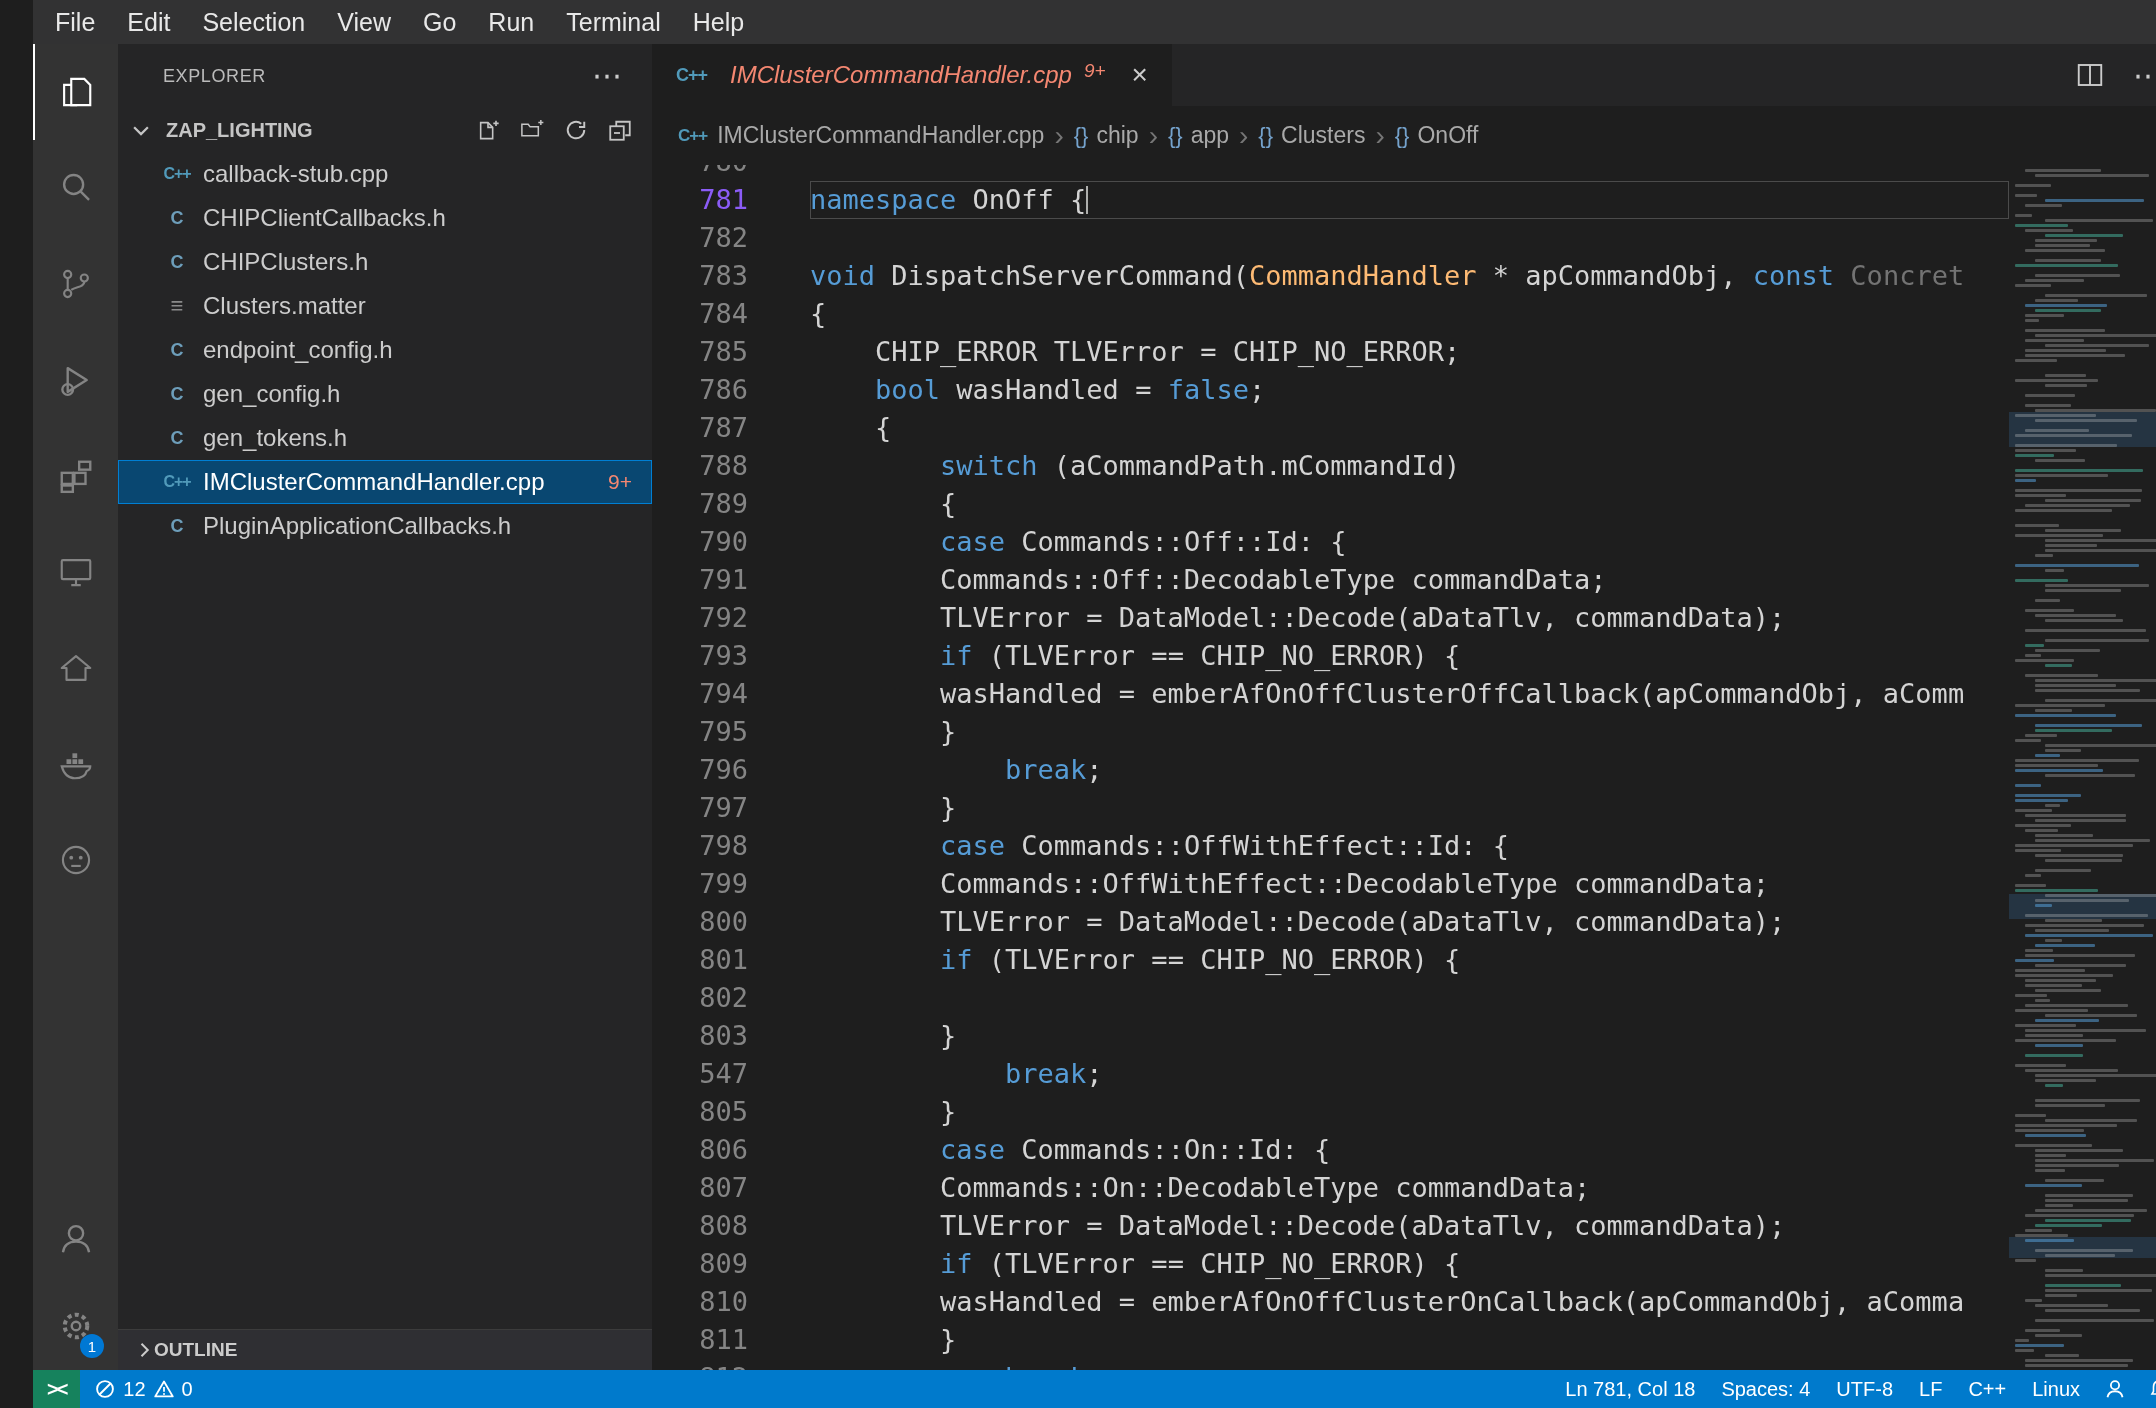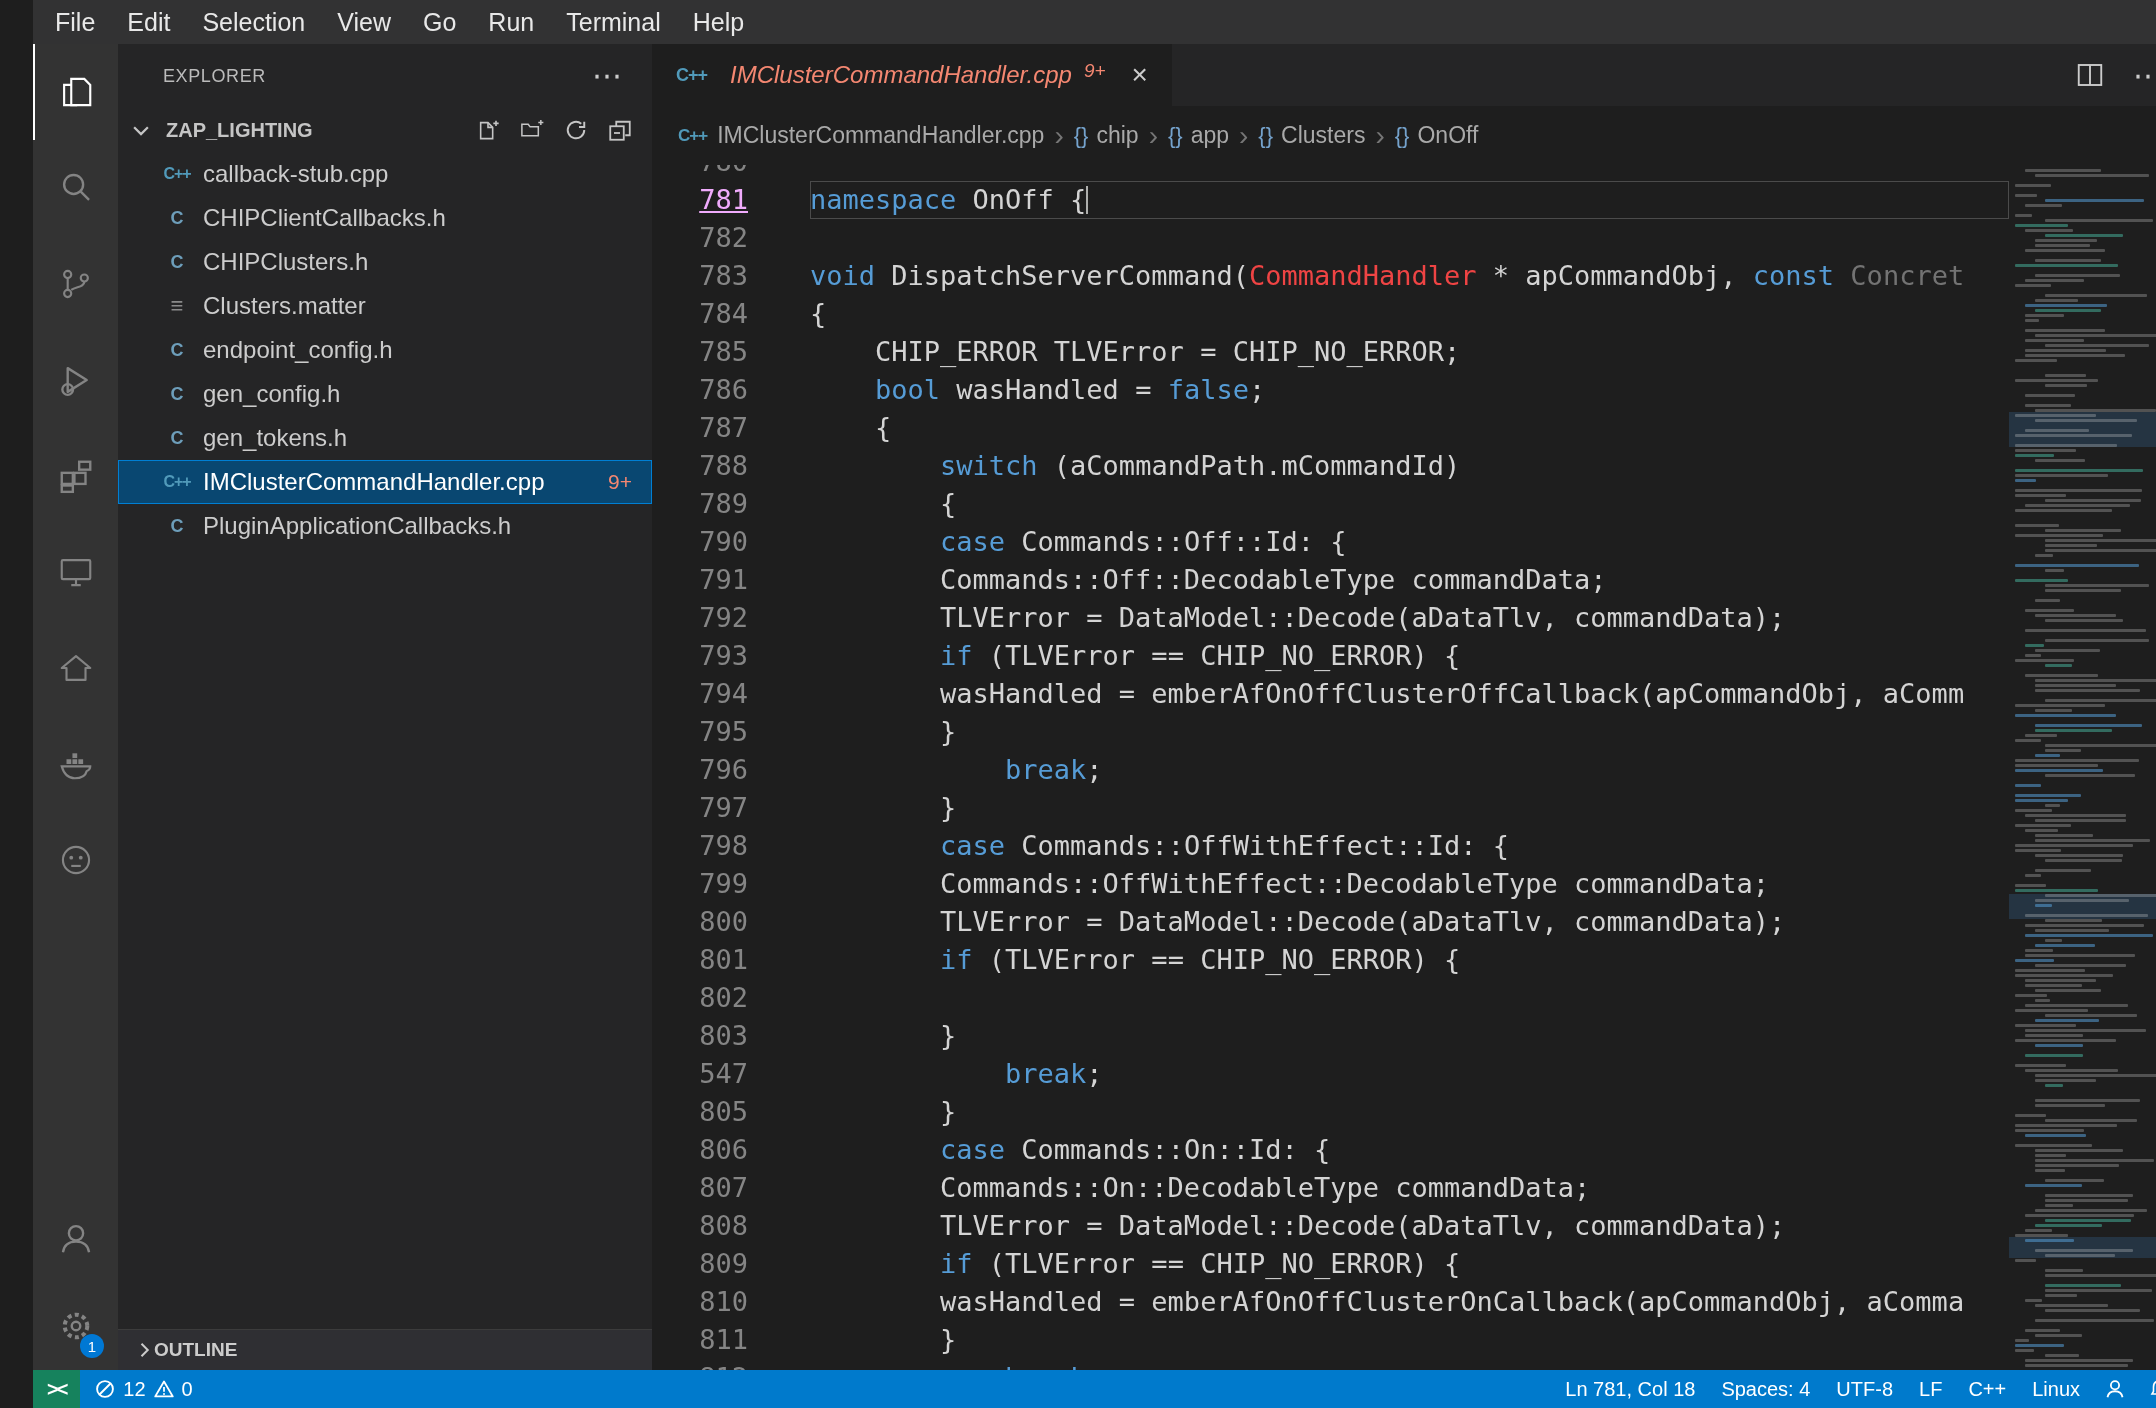--- a/index.html
+++ b/index.html
@@ -68,25 +68,25 @@
   .crumb { display:flex; align-items:center; gap:8px; white-space:nowrap; }
   .crumb .ficon { width:auto; margin-right:2px; }
   .crumb-sep { color:#767676; font-size:28px; padding:0 10px; }
   .crumb-braces { color:#75a3cd; font-size:22px; }
 
   .code-area { position:absolute; top:121px; left:0; right:0; bottom:0; overflow:hidden; }
   .code-scroll { position:absolute; top:-22px; left:0; right:180px; }
   .code-line { display:flex; height:38px; font-family:"DejaVu Sans Mono",monospace; font-size:27px; line-height:38px; }
   .ln { width:96px; text-align:right; color:#858585; flex:none; }
   .ltext { margin-left:62px; flex:1; white-space:pre; color:#d4d4d4; position:relative; overflow:hidden; }
-  .code-line.current .ln { color:#f0abfc;text-decoration:underline; }
+  .code-line.current .ln { color:#8b5cf6; }
   .code-line.current .ltext { outline:1px solid #4b4b4b; outline-offset:-1px; }
   .tk-kw { color:#569cd6; }
   .tk-ty { color:#737373;text-align:right; }
-  .tk-cl { color:#ef4444; }
+  .tk-cl { color:#fdba74; }
   .tk-p  { color:#d4d4d4; }
   .cursor { position:absolute; top:5px; width:2px; height:28px; background:#aeafad; }
 
   .minimap { position:absolute; top:0; right:11px; width:169px; bottom:0; background:#1e1e1e; overflow:hidden; }
   .mm-line { position:absolute; height:3px; border-radius:1px; }
   .mm-band { position:absolute; left:0; right:0; background:rgba(58,112,160,0.28); }
   .overview-ruler { position:absolute; top:0; right:0; width:11px; bottom:0; background:#1e1e1e; }
   .ov-err { position:absolute; right:1px; width:9px; height:5px; background:#f14c4c; }
 
   

